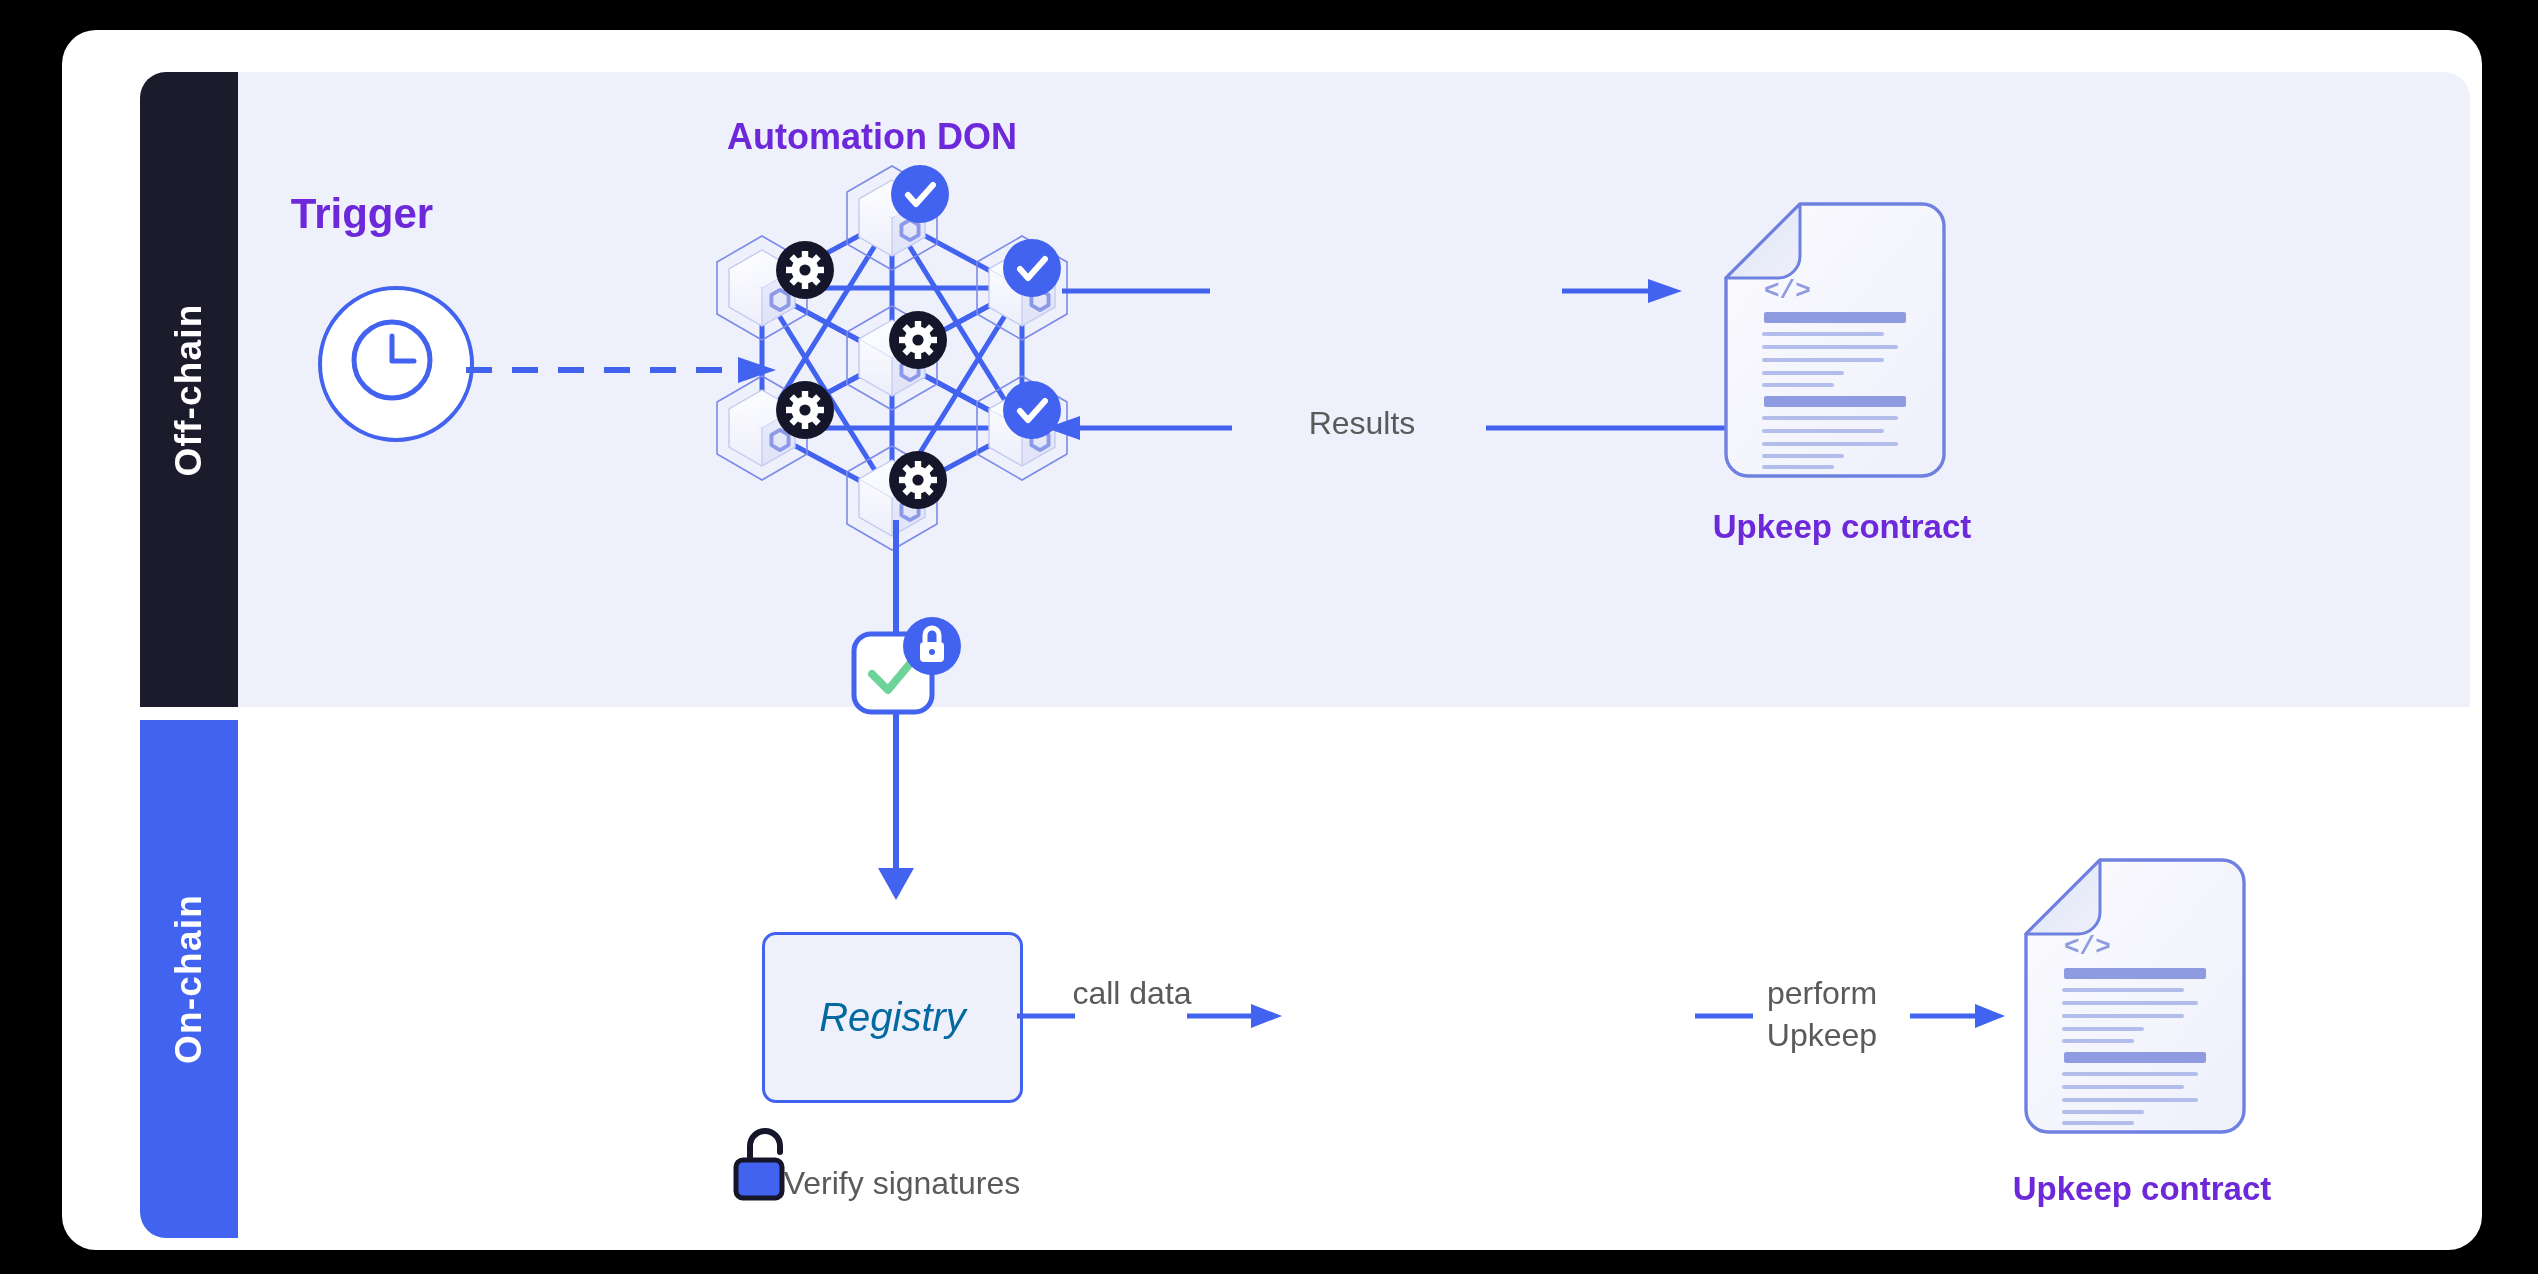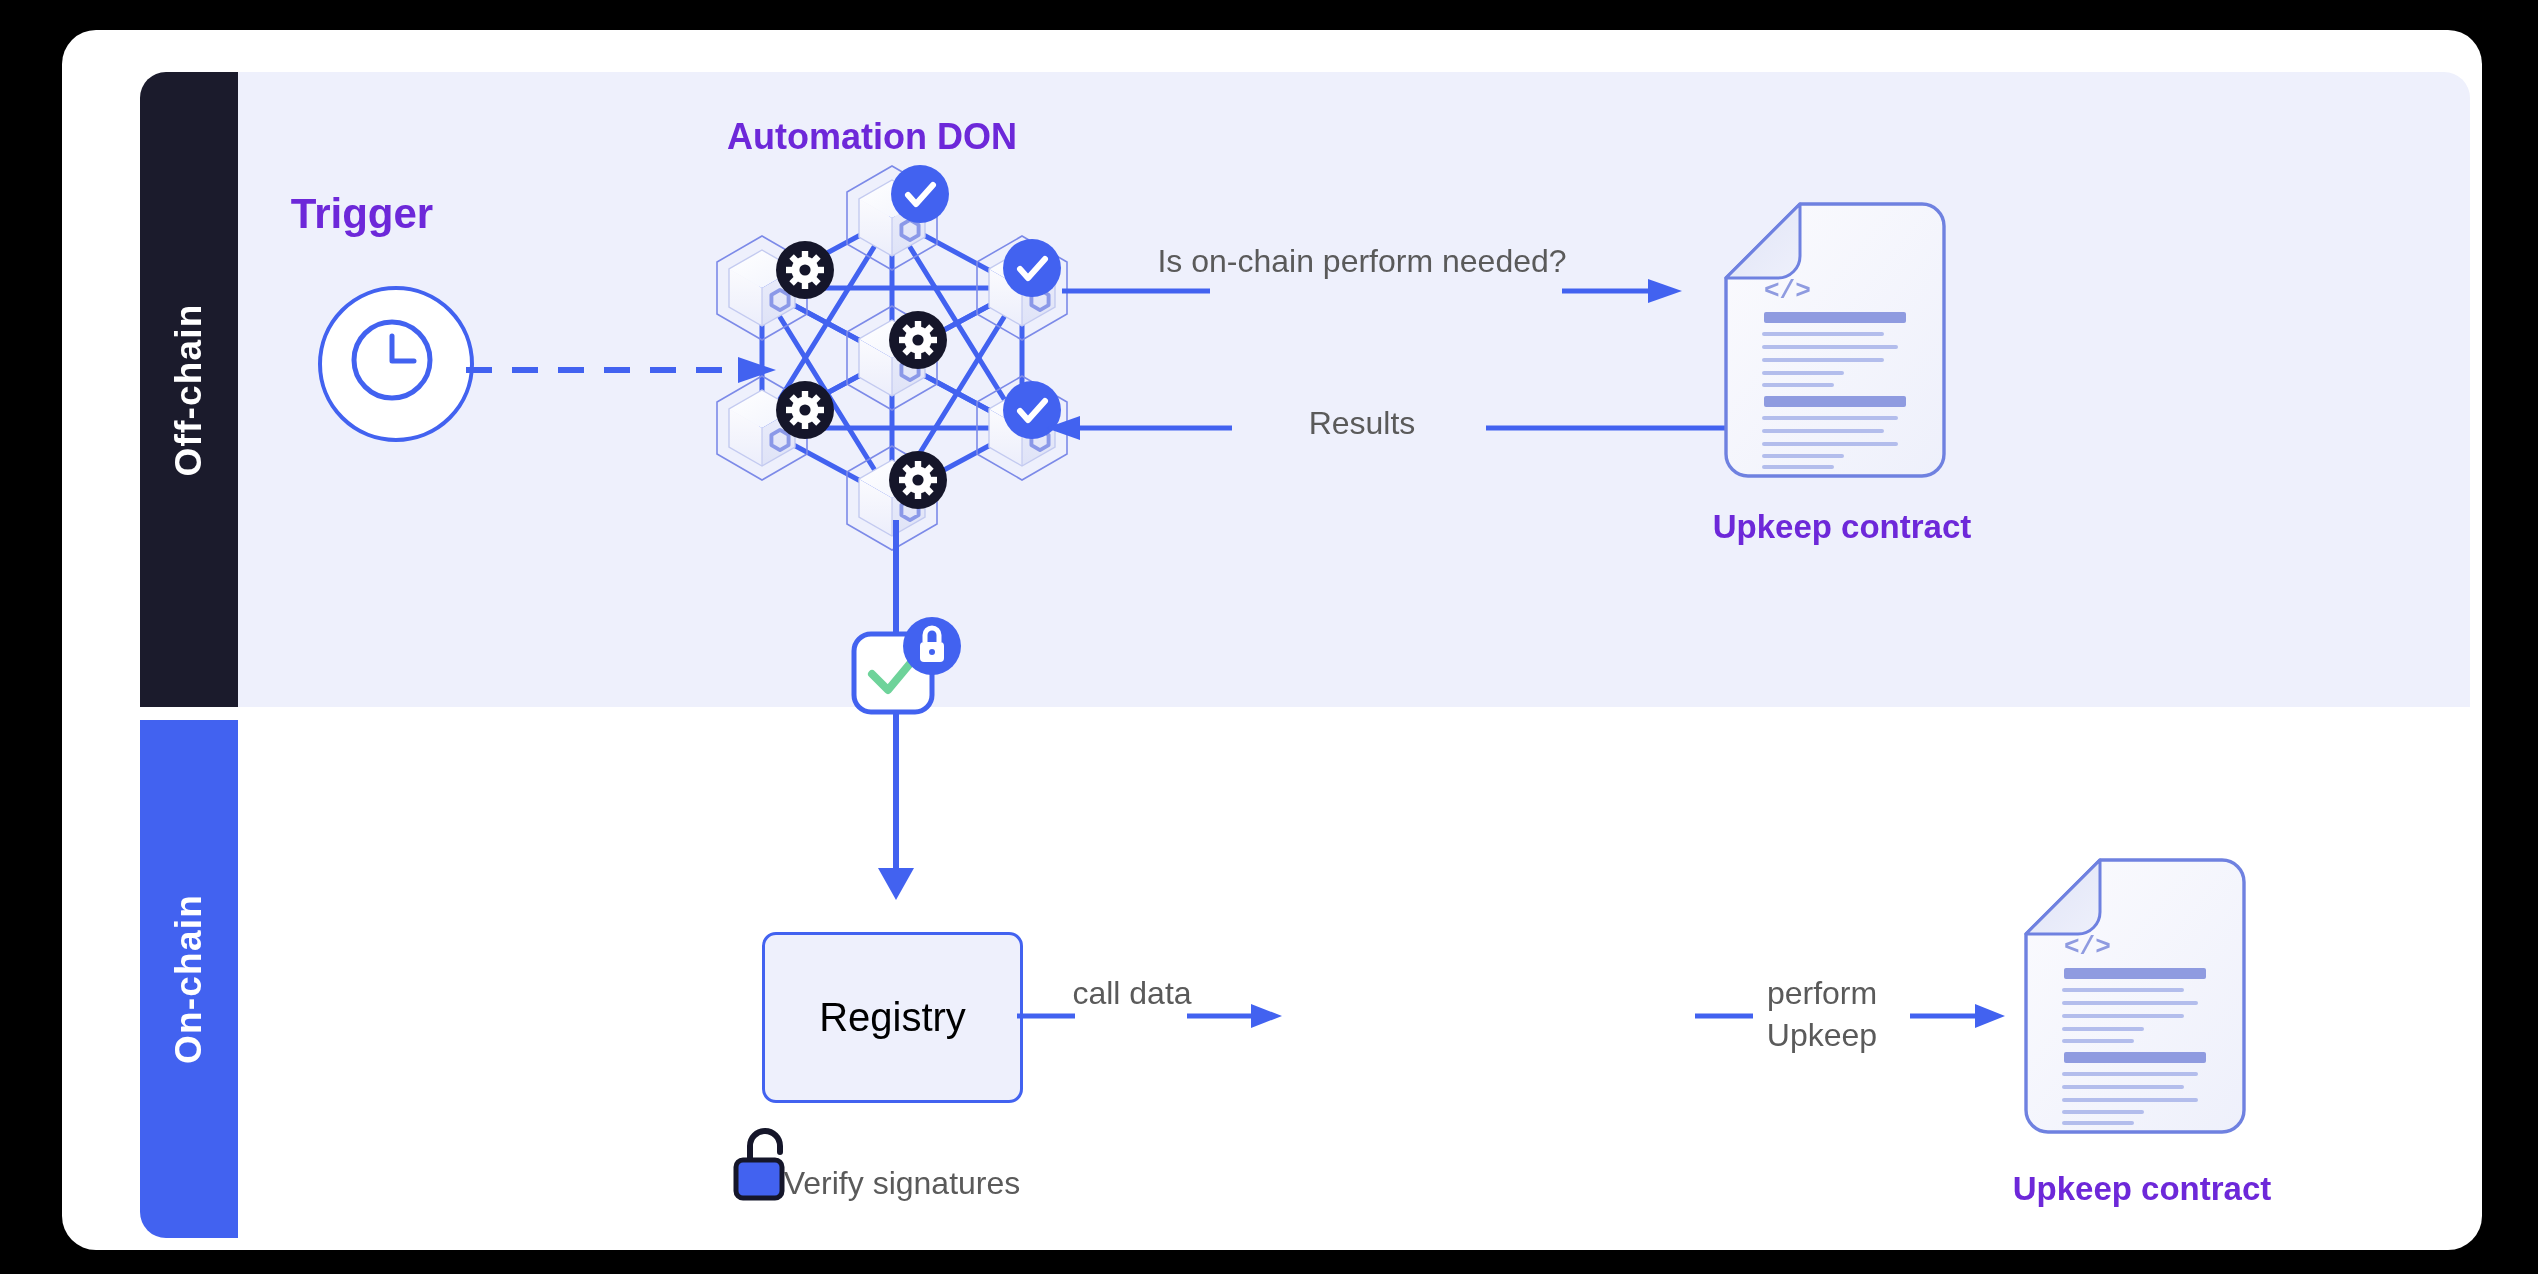--- a/index.html
+++ b/index.html
@@ -39,21 +39,21 @@
   #lbl-performupkeep{left:1660px;top:942px;width:200px;}
   #lbl-verify{left:720px;top:1132px;width:240px;}
 
   
   .doc-title{font-size:33px;}
   #doc1-title{left:1570px;top:478px;width:420px;}
   #doc2-title{left:1870px;top:1140px;width:420px;}
 
   
   .pbox{position:absolute;background:#eef0fc;border:3px solid #4262f0;border-radius:14px;
-        display:flex;align-items:center;justify-content:center;color:#000000;font-size:40px;}
+        display:flex;align-items:center;justify-content:center;color:#0369a1;font-size:40px;font-style:italic;}
   #box-registry{left:700px;top:902px;width:255px;height:165px;}
   #box-forwarder{left:1218px;top:890px;width:415px;height:170px;}
 
   svg{display:block;overflow:visible;}
   .abs-svg{position:absolute;}
 </style>
 </head>
 <body>
 
 <div id="stage">
@@ -199,21 +199,20 @@
       <g>
           <use href="#badgeGear" x="196" y="310"></use>
         </g>
     </svg>
 
     <svg class="abs-svg" style="left:1000px;top:246px;" width="620" height="30" viewBox="0 0 620 30">
       <line x1="0" y1="15" x2="148" y2="15" stroke="#4262f0" stroke-width="5"></line>
       <line x1="500" y1="15" x2="588" y2="15" stroke="#4262f0" stroke-width="5"></line>
       <polygon points="586,3 620,15 586,27" fill="#4262f0"></polygon>
     </svg>
-    <div class="lbl" id="lbl-ischain">Is on-chain perform needed?</div>
 
     <svg class="abs-svg" style="left:984px;top:383px;" width="680" height="30" viewBox="0 0 680 30">
       <polygon points="34,3 0,15 34,27" fill="#4262f0"></polygon>
       <line x1="32" y1="15" x2="186" y2="15" stroke="#4262f0" stroke-width="5"></line>
       <line x1="440" y1="15" x2="680" y2="15" stroke="#4262f0" stroke-width="5"></line>
     </svg>
     <div class="lbl" id="lbl-results">Results</div>
 
     <svg class="abs-svg" style="left:1660px;top:170px;" width="226" height="280" viewBox="0 0 226 280">
       <defs>

